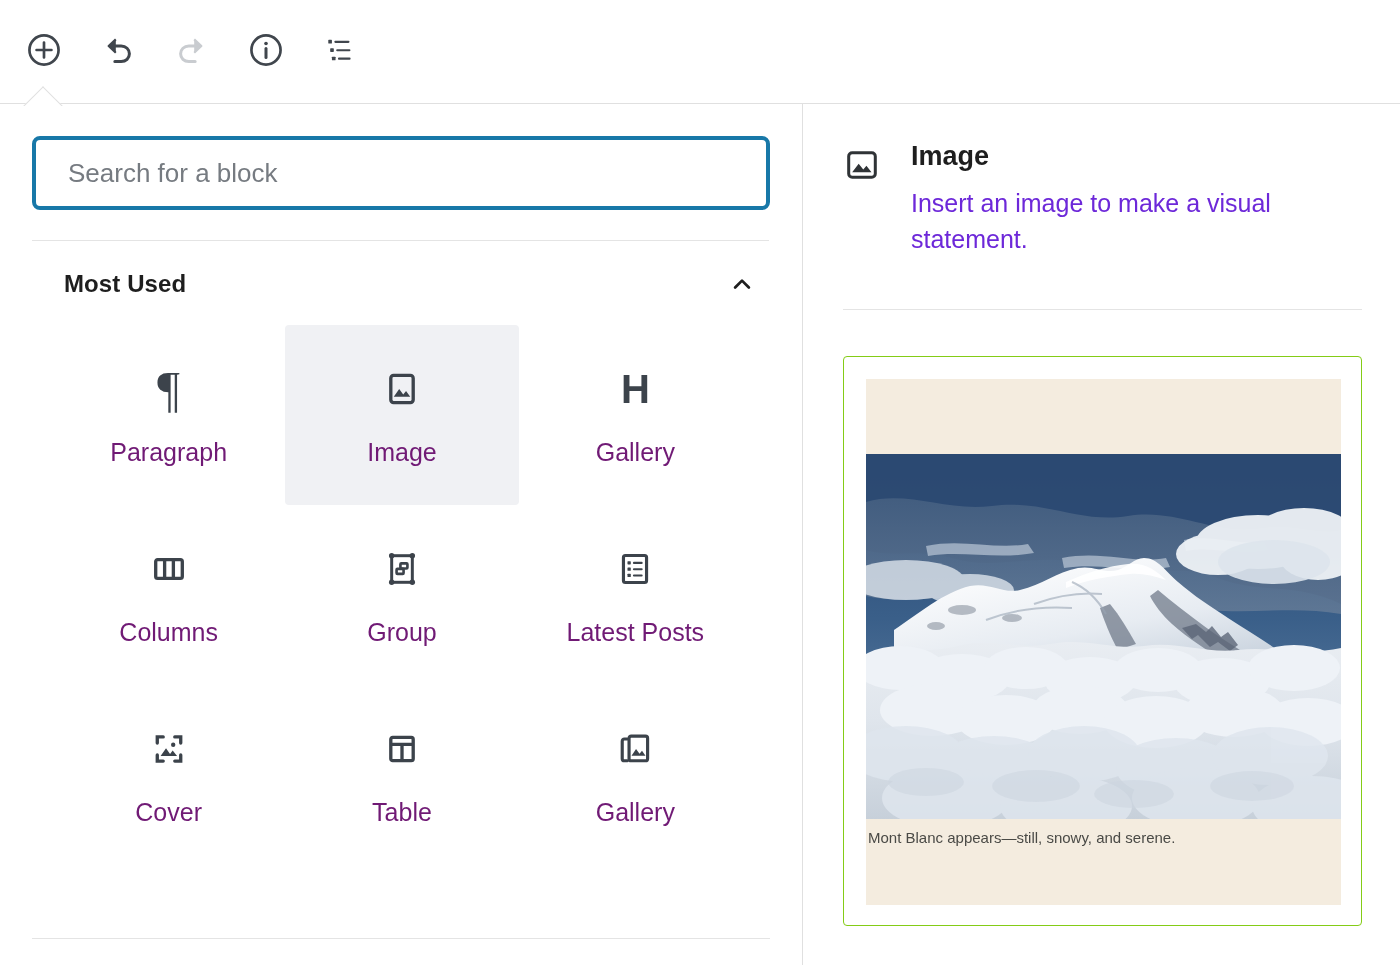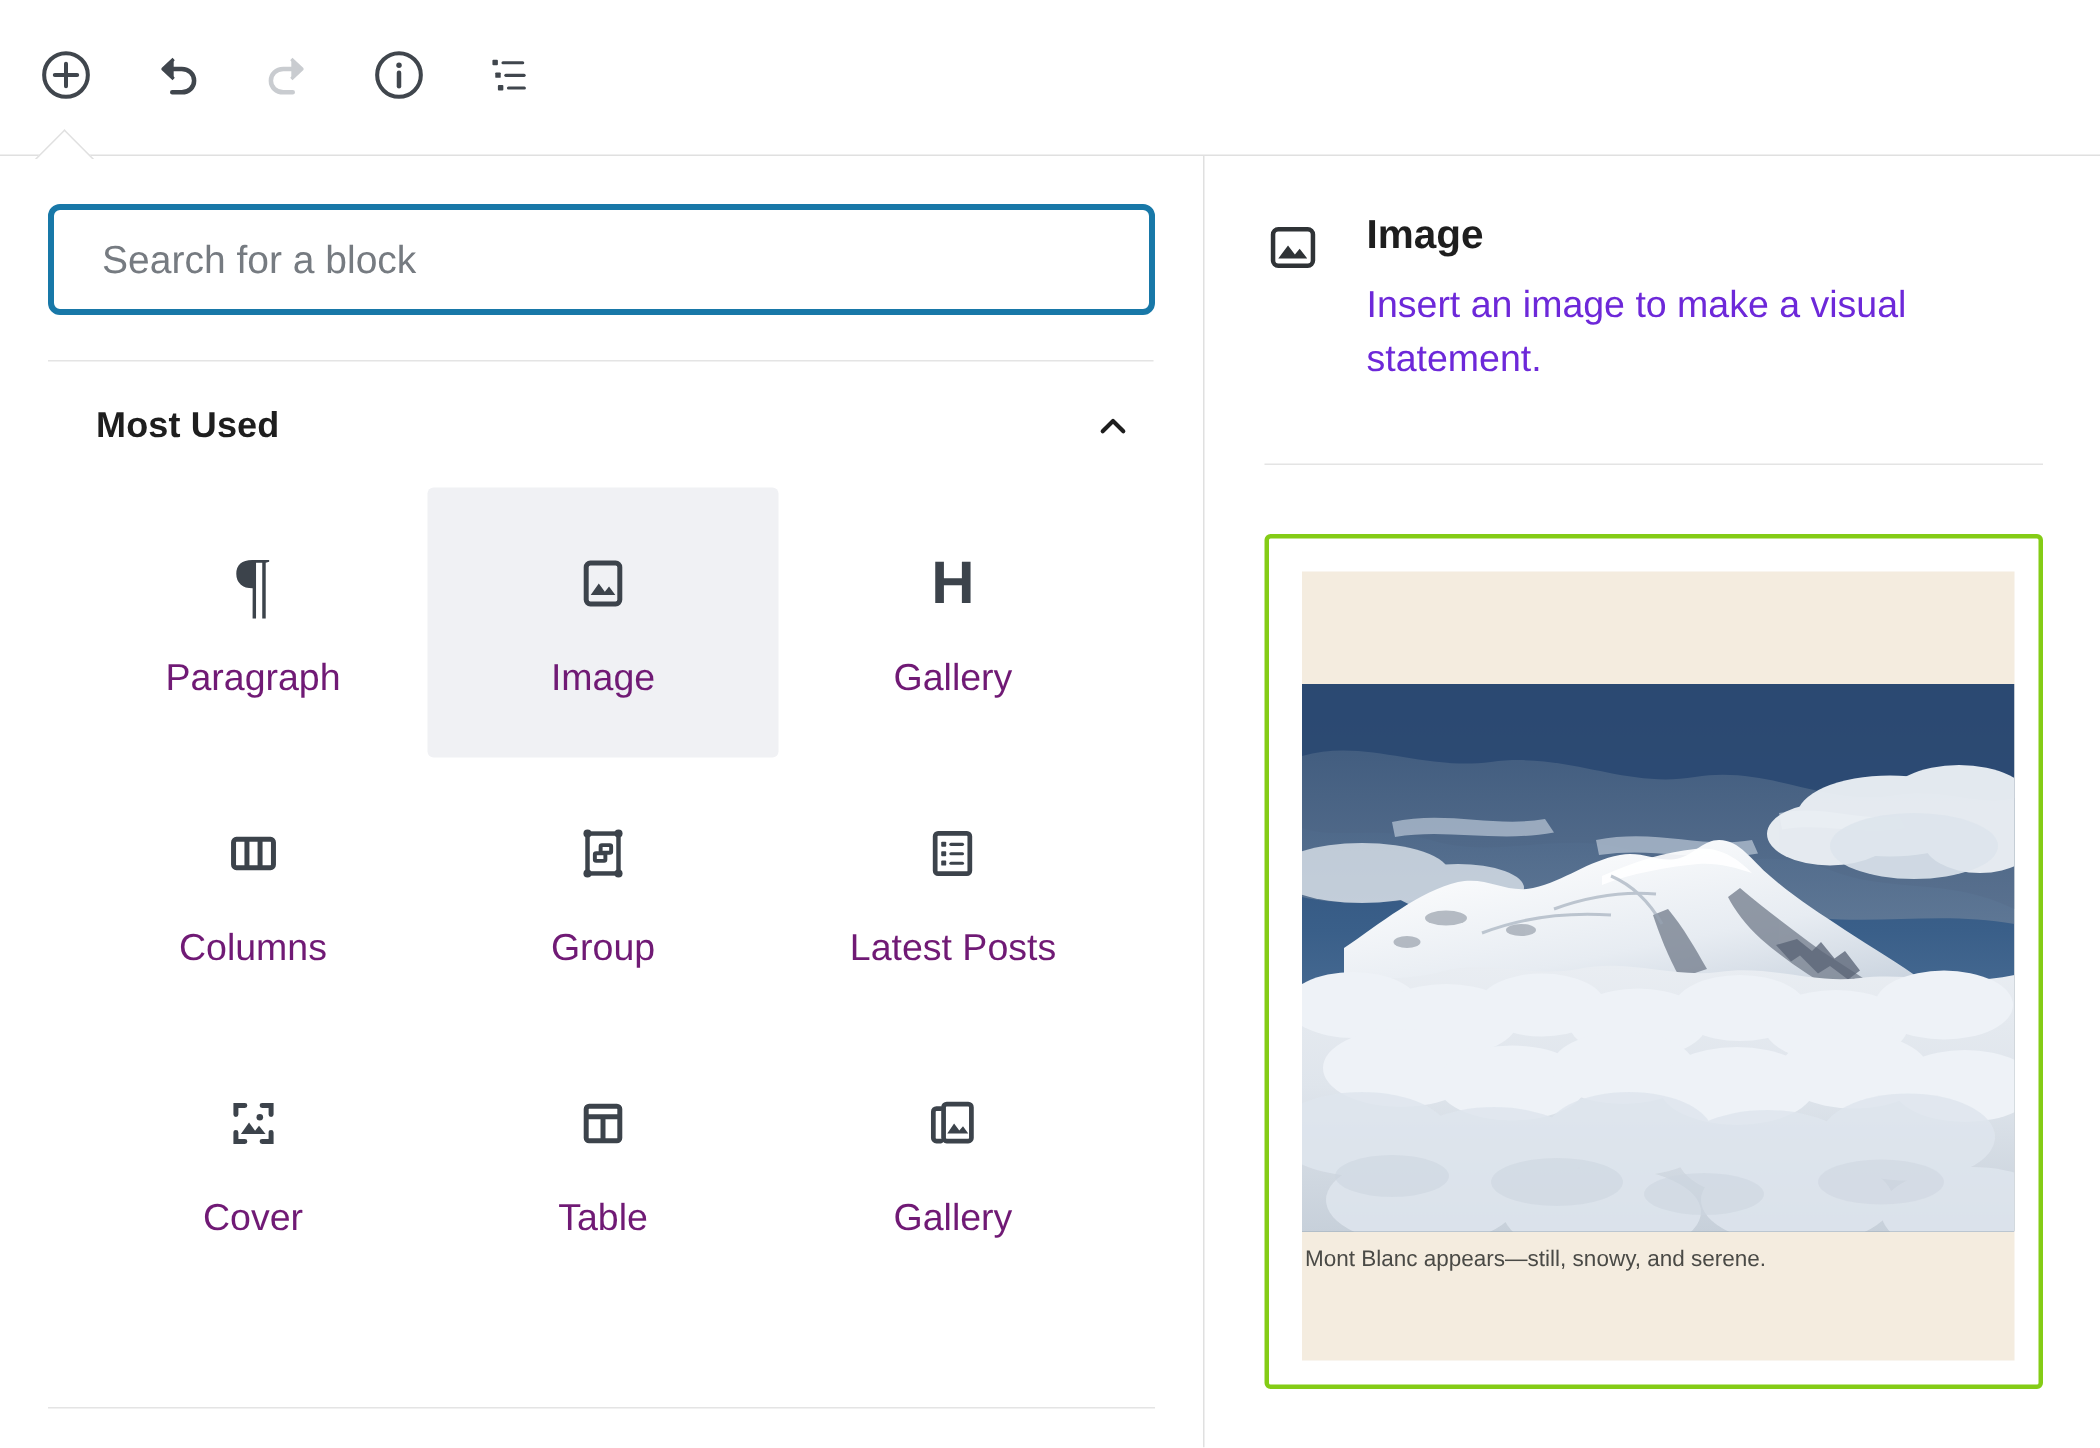--- a/index.html
+++ b/index.html
@@ -215,21 +215,21 @@
   .rp-divider {
     height: 1px;
     background: #e4e4e4;
     margin: 52px 0 0 0;
   }
 
   .preview-card {
     margin-top: 46px;
     width: 519px;
     height: 570px;
-    border: 3px solid #84cc16;
+    border: 1px solid #84cc16;
     border-radius: 4px;
     background: #fff;
     padding: 22px;
     overflow: hidden;
   }
   .preview-inner {
     width: 475px;
     height: 526px;
     background: #f4ecdf;
     position: relative;

